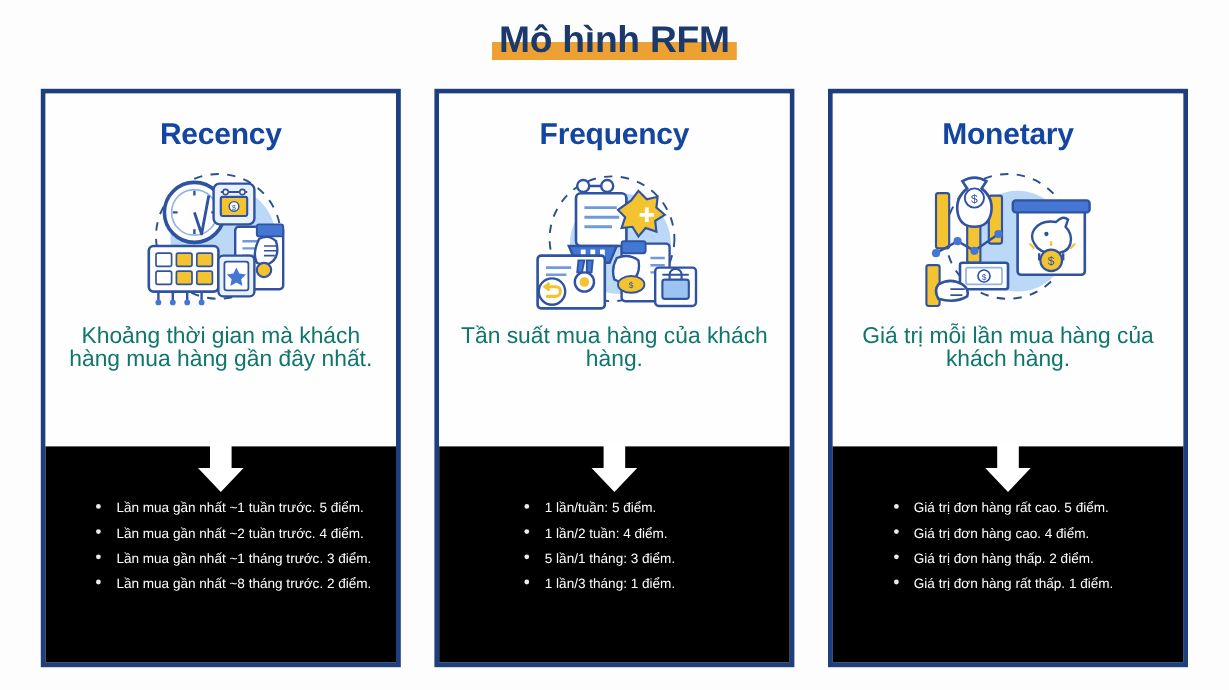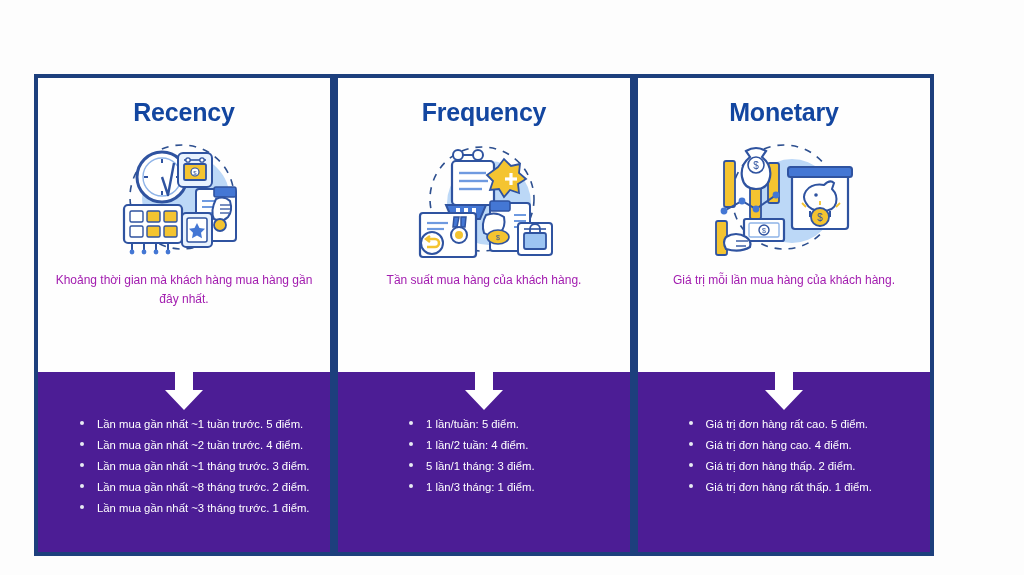--- a/index.html
+++ b/index.html
@@ -41,21 +41,21 @@
     z-index: 0;
   }
   .title .txt { position: relative; z-index: 1; }
 
   
   .cards {
     position: absolute;
     top: 74px; left: 34px;
     width: 956px; height: 482px;
     display: flex;
-    justify-content: flex-start;
+    justify-content: space-between;
   }
   .card {
     width: 300px;
     height: 482px;
     border: 4px solid #1d3f7d;
     background: #ffffff;
     display: flex;
     flex-direction: column;
     position: relative;
   }
@@ -75,29 +75,29 @@
     letter-spacing: -0.2px;
   }
   .illo {
     margin-top: 6px;
     width: 180px; height: 130px;
   }
   .card-desc {
     margin-top: 8px;
     width: 264px;
     text-align: center;
-    font-size: 12px;
-    color: #a21caf;
+    font-size: 19px;
+    color: #0f766e;
     line-height: 19px;
   }
 
   
   .card-bottom {
     flex: 1 1 auto;
-    background: #4c1d95;
+    background: #000000;
     position: relative;
     padding: 42px 0 10px 0;
   }
   .arrow {
     position: absolute;
     top: -2px;
     left: 50%;
     transform: translateX(-50%);
     width: 46px; height: 42px;
   }
@@ -126,20 +126,26 @@
   
   .col-r .bullets { width: 252px; padding-left: 22px; }
   .col-f .bullets { width: 190px; padding-left: 20px; }
   .col-m .bullets { width: 235px; padding-left: 22px; }
 </style>
 </head>
 <body>
 
 <div id="page">
 
+  <div class="title-wrap">
+    <div class="title">
+      <span class="hl"></span>
+      <span class="txt">Mô hình RFM</span>
+    </div>
+  </div>
 
   <div class="cards">
 
     <div class="card col-r">
       <div class="card-top">
         <div class="card-heading">Recency</div>
 
         <svg class="illo" viewBox="0 0 180 130">
           <circle cx="92" cy="66" r="44" fill="#bcd8f7"></circle>
           <circle cx="88" cy="64" r="52" fill="none" stroke="#2d4f8f" stroke-width="1.6" stroke-dasharray="7 7"></circle>
@@ -209,24 +215,20 @@
               <span>Lần mua gần nhất ~2 tuần trước. 4 điểm.</span>
             </li>
           <li>
               <span class="dot"></span>
               <span>Lần mua gần nhất ~1 tháng trước. 3 điểm.</span>
             </li>
           <li>
               <span class="dot"></span>
               <span>Lần mua gần nhất ~8 tháng trước. 2 điểm.</span>
             </li>
-          <li>
-              <span class="dot"></span>
-              <span>Lần mua gần nhất ~3 tháng trước. 1 điểm.</span>
-            </li>
         </ul>
       </div>
     </div>
 
     <div class="card col-f">
       <div class="card-top">
         <div class="card-heading">Frequency</div>
 
         <svg class="illo" viewBox="0 0 180 130">
           <circle cx="95" cy="70" r="42" fill="#bcd8f7"></circle>

